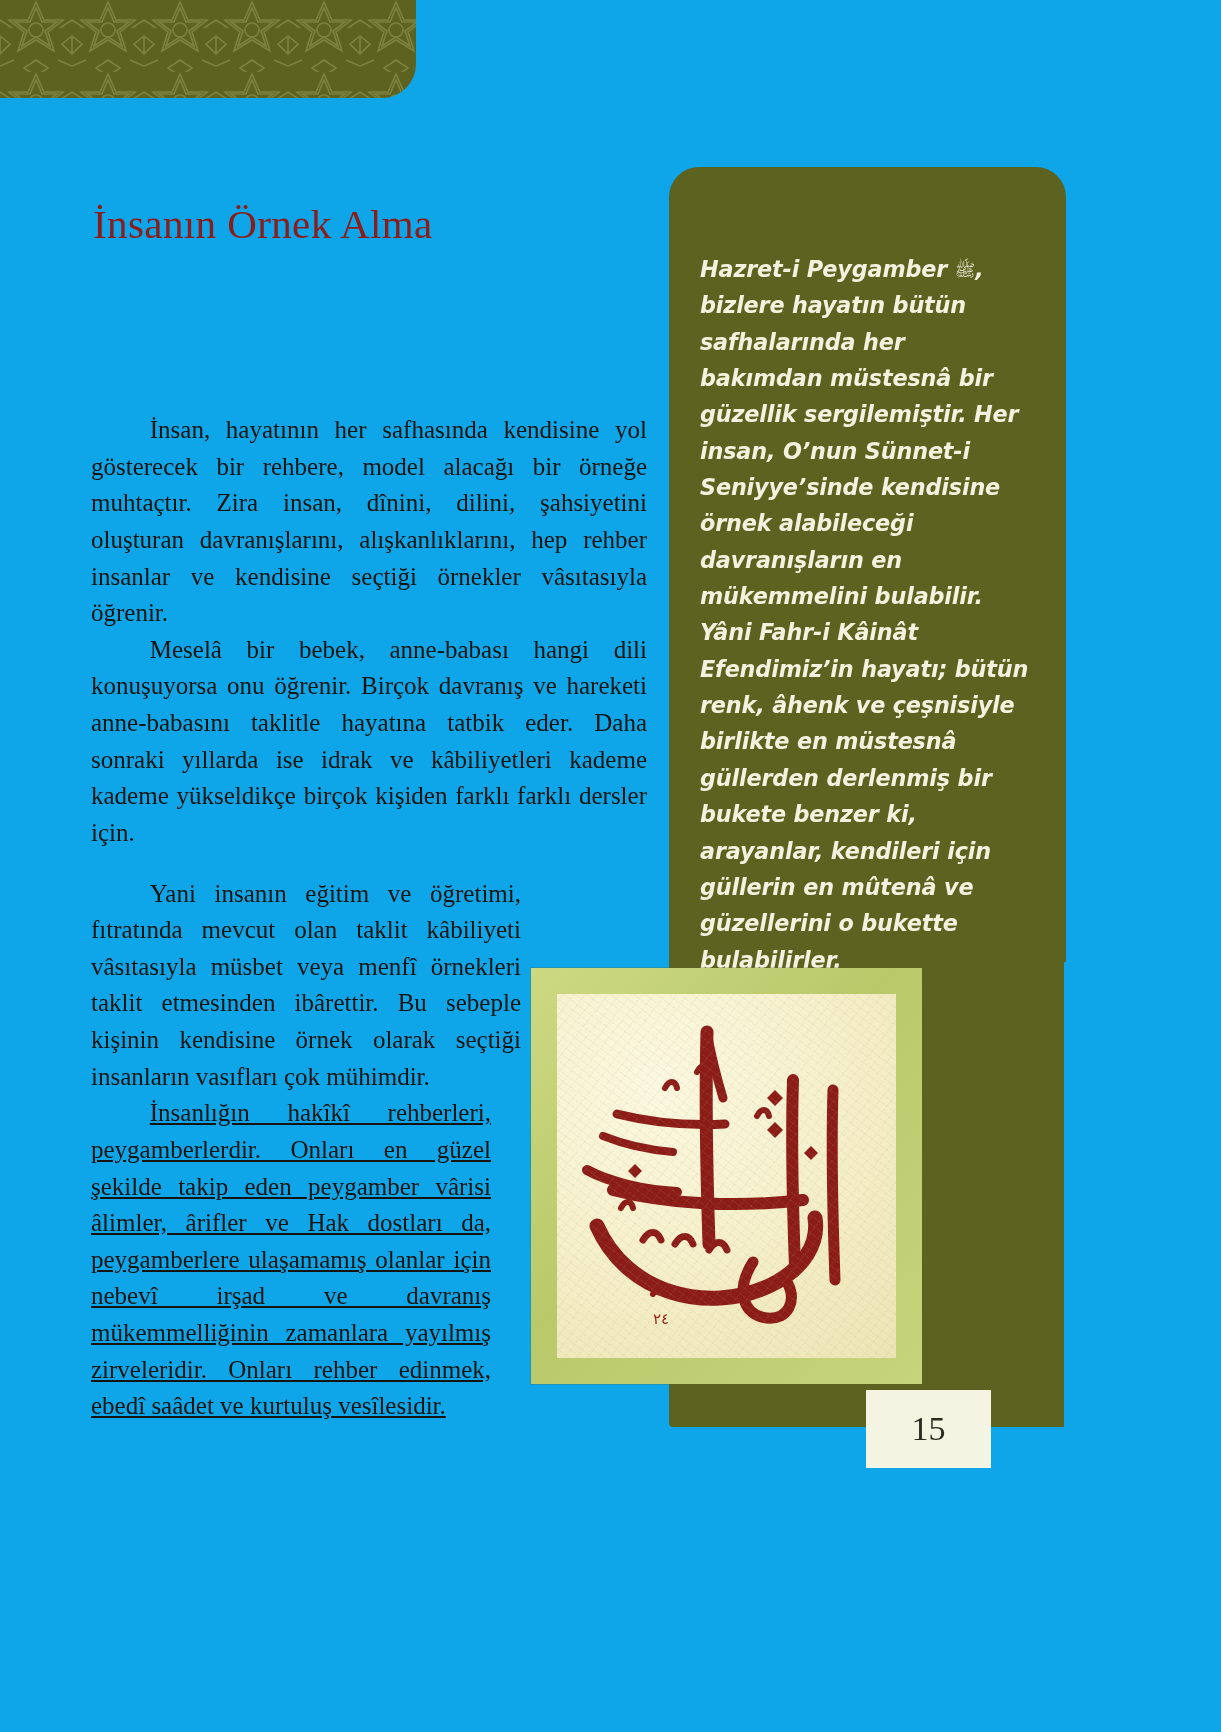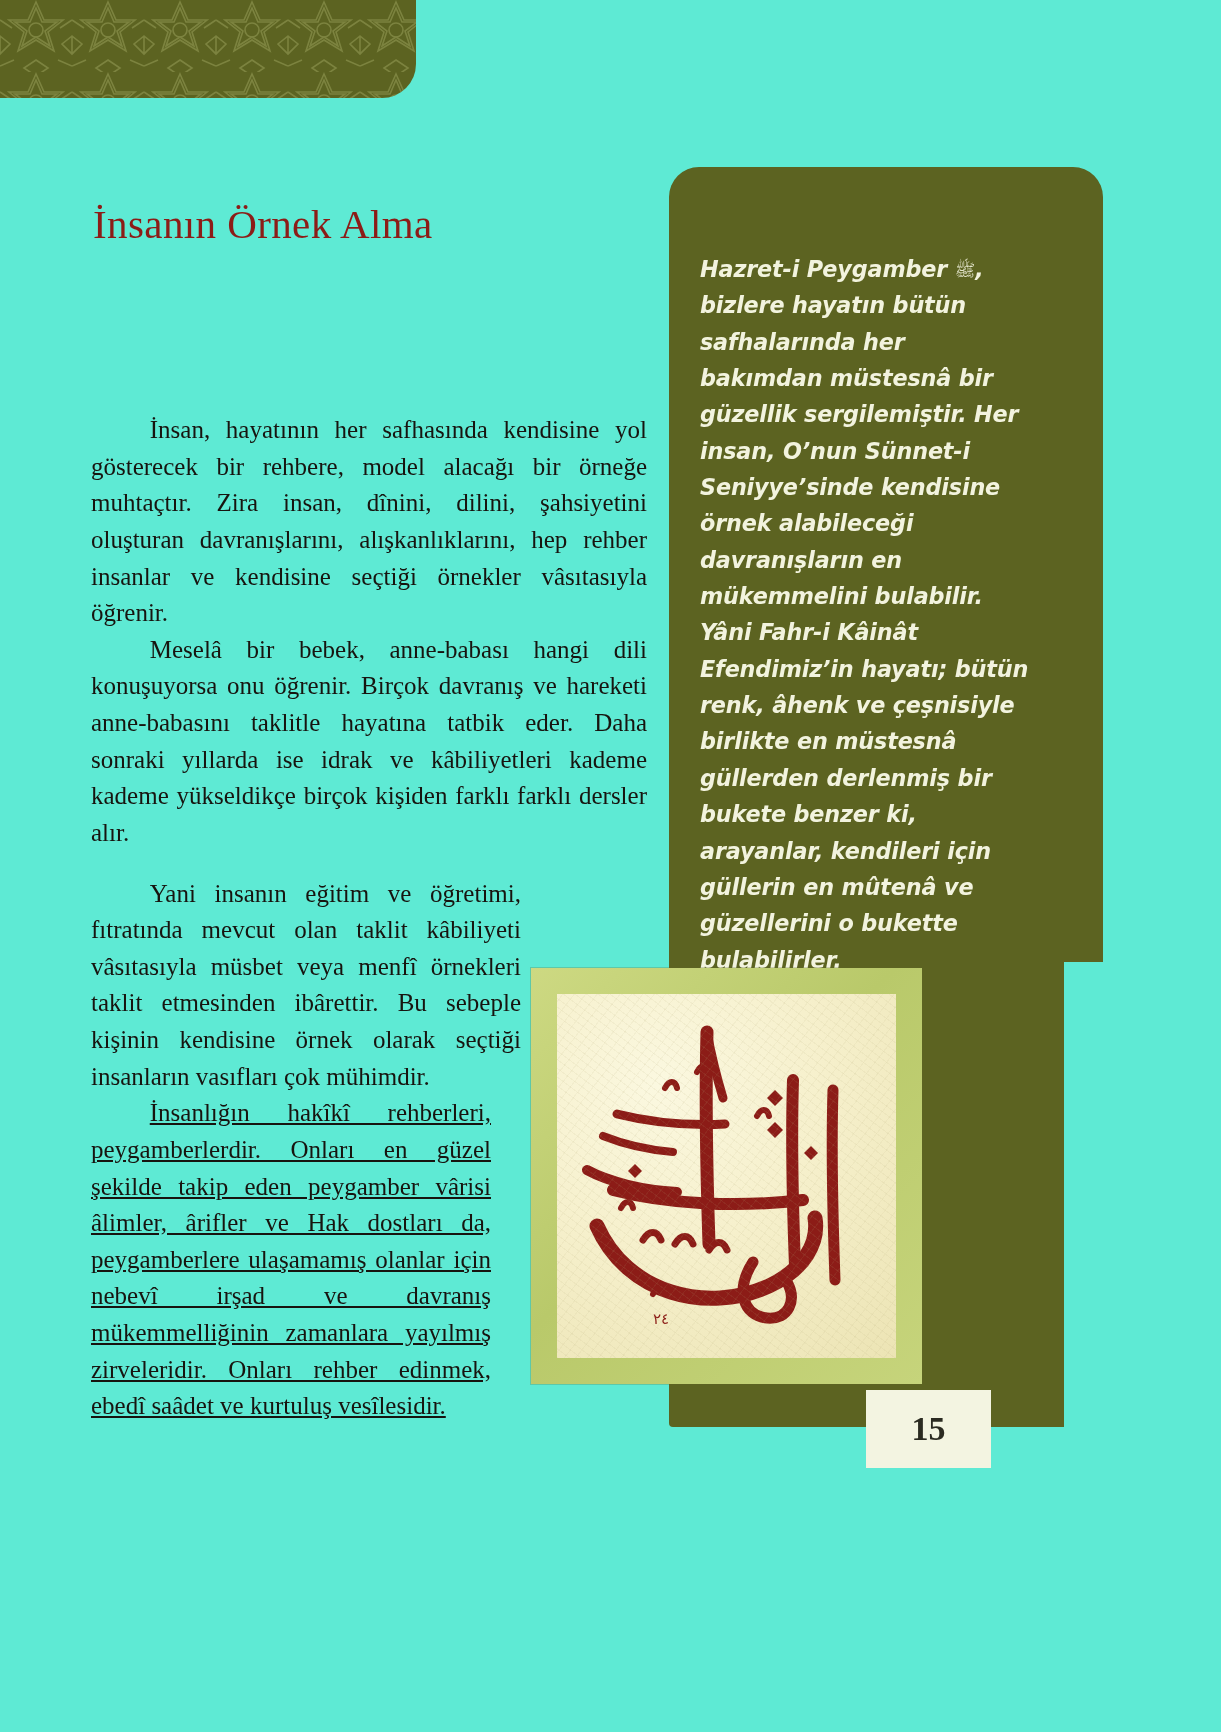--- a/index.html
+++ b/index.html
@@ -5,21 +5,21 @@
 <style>
   html, body {
     margin: 0;
     padding: 0;
     background: #ffffff;
   }
   .page {
     position: relative;
     width: 1221px;
     height: 1732px;
-    background: #5eead4;
+    background: #0ea5e9;
     overflow: hidden;
     font-family: "Liberation Serif", serif;
   }
 
   
   .header-band {
     position: absolute;
     left: 0;
     top: 0;
     width: 416px;
@@ -77,21 +77,21 @@
   .body-col p.narrower {
     width: 400px;
     text-decoration: underline;
   }
 
   
   .quote-panel {
     position: absolute;
     left: 669px;
     top: 167px;
-    width: 434px;
+    width: 397px;
     height: 795px;
     background: #5c6321;
     border-top-left-radius: 30px;
     border-top-right-radius: 30px;
   }
   .quote-text {
     position: absolute;
     left: 31px;
     top: 84px;
     width: 330px;
@@ -158,21 +158,20 @@
     top: 1390px;
     width: 125px;
     height: 78px;
     background: #f3f4e1;
     display: flex;
     align-items: center;
     justify-content: center;
     color: #2b2b21;
     font-size: 34px;
     font-family: "Liberation Serif", serif;
-    font-weight: bold;
   }
   .page-badge .num { position: relative; z-index: 3; }
   .badge-shape {
     position: absolute;
     left: 0; top: 0;
     width: 100%;
     height: 100%;
     z-index: 1;
   }
 
@@ -218,21 +217,21 @@
   <div class="lower-green"></div>
 
   <div class="quote-panel">
     <div class="quote-text">
       <span>Hazret-i Peygamber </span><span class="salawat">ﷺ</span><span>, bizlere hayatın bütün safhalarında her bakımdan müstesnâ bir güzellik sergilemiştir. Her insan, O’nun Sünnet-i Seniyye’sinde kendisine örnek alabileceği davranışların en mükemmelini bulabilir. Yâni Fahr-i Kâinât Efendimiz’in hayatı; bütün renk, âhenk ve çeşnisiyle birlikte en müstesnâ güllerden derlenmiş bir bukete benzer ki, arayanlar, kendileri için güllerin en mûtenâ ve güzellerini o bukette bulabilirler.</span>
     </div>
   </div>
 
   <div class="body-col">
     <p>İnsan, hayatının her safhasında kendisine yol gösterecek bir rehbere, model alacağı bir örneğe muhtaçtır. Zira insan, dînini, dilini, şahsiyetini oluşturan davranışlarını, alışkanlıklarını, hep rehber insanlar ve kendisine seçtiği örnekler vâsıtasıyla öğrenir.</p>
-    <p>Meselâ bir bebek, anne-babası hangi dili konuşuyorsa onu öğrenir. Birçok davranış ve hareketi anne-babasını taklitle hayatına tatbik eder. Daha sonraki yıllarda ise idrak ve kâbiliyetleri kademe kademe yükseldikçe birçok kişiden farklı farklı dersler alır.</p>
+    <p>Meselâ bir bebek, anne-babası hangi dili konuşuyorsa onu öğrenir. Birçok davranış ve hareketi anne-babasını taklitle hayatına tatbik eder. Daha sonraki yıllarda ise idrak ve kâbiliyetleri kademe kademe yükseldikçe birçok kişiden farklı farklı dersler için.</p>
     <p class="narrow">Yani insanın eğitim ve öğretimi, fıtratında mevcut olan taklit kâbiliyeti vâsıtasıyla müsbet veya menfî örnekleri taklit etmesinden ibârettir. Bu sebeple kişinin kendisine örnek olarak seçtiği insanların vasıfları çok mühimdir.</p>
     <p class="narrower">İnsanlığın hakîkî rehberleri, peygamberlerdir. Onları en güzel şekilde takip eden peygamber vârisi âlimler, ârifler ve Hak dostları da, peygamberlere ulaşamamış olanlar için nebevî irşad ve davranış mükemmelliğinin zamanlara yayılmış zirveleridir. Onları rehber edinmek, ebedî saâdet ve kurtuluş vesîlesidir.</p>
   </div>
 
   <div class="calligraphy">
     <div class="inner">
       <svg viewBox="0 0 339 364">
         <g fill="none" stroke="#8c1c17" stroke-linecap="round" stroke-linejoin="round">
 
           <path d="M150 38 C148 110 150 190 152 250" stroke-width="13"></path>

